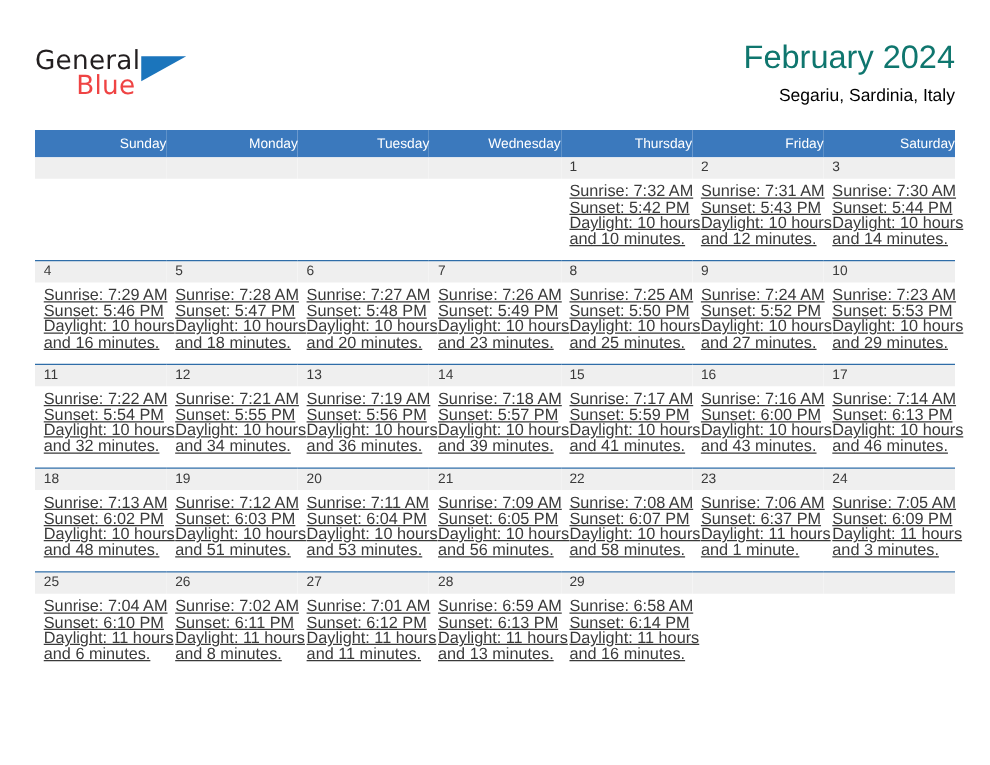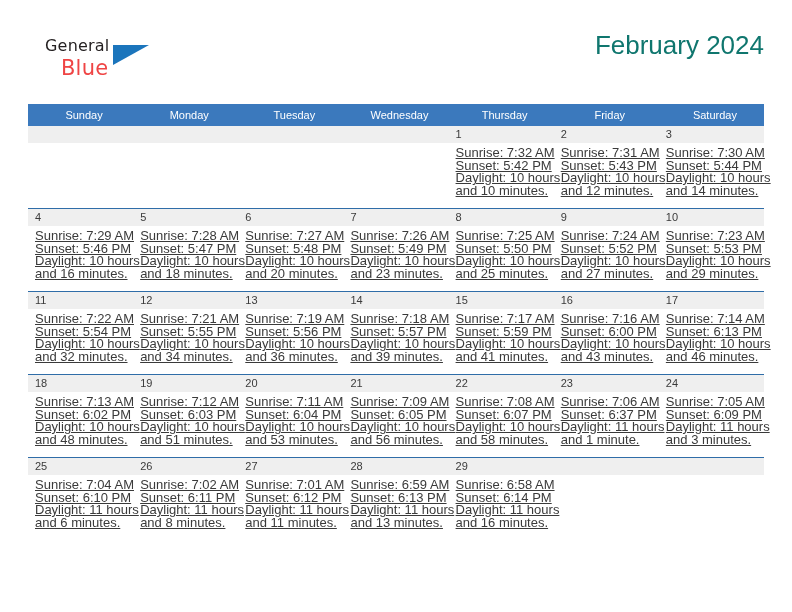--- a/index.html
+++ b/index.html
@@ -33,26 +33,25 @@
     position: absolute;
     left: 0;
     top: 8px;
     width: 180px;
     height: 56px;
   }
   .brand-general {
     position: absolute;
     left: 0;
     top: 0;
-    font-size: 16px;
+    font-size: 21px;
     letter-spacing: 0.2px;
     color: #231f20;
     font-family: "DejaVu Sans", sans-serif;
     font-weight: 400;
-    margin-left: 17px;
   }
   .brand-blue {
     position: absolute;
     left: 33px;
     top: 20px;
     font-size: 21px;
     letter-spacing: 0.2px;
     color: #ef4444;
     font-family: "DejaVu Sans", sans-serif;
     font-weight: 400;
@@ -96,21 +95,21 @@
     top: 104px;
     width: 736px;
     border-collapse: collapse;
     table-layout: fixed;
   }
   .calendar th {
     background: #3b79bd;
     color: #ffffff;
     font-size: 11px;
     font-weight: 400;
-    text-align: center;
+    text-align: right;
     padding: 5px 0 5px 7px;
     height: 12px;
     border: none;
   }
   .calendar td {
     vertical-align: top;
     padding: 0;
     border: none;
     border-top: 1px solid #2f6da8;
     height: 82px;
@@ -150,20 +149,21 @@
   <div class="header">
 
     <div class="brand">
       <span class="brand-general">General</span>
       <span class="brand-triangle"></span>
       <span class="brand-blue">Blue</span>
     </div>
 
     <div class="title-block">
       <div class="cal-title">February 2024</div>
+      <div class="cal-subtitle">Segariu, Sardinia, Italy</div>
     </div>
 
   </div>
 
   <table class="calendar">
     <thead>
       <tr id="weekday-row">
           <th>Sunday</th>
           <th>Monday</th>
           <th>Tuesday</th>

